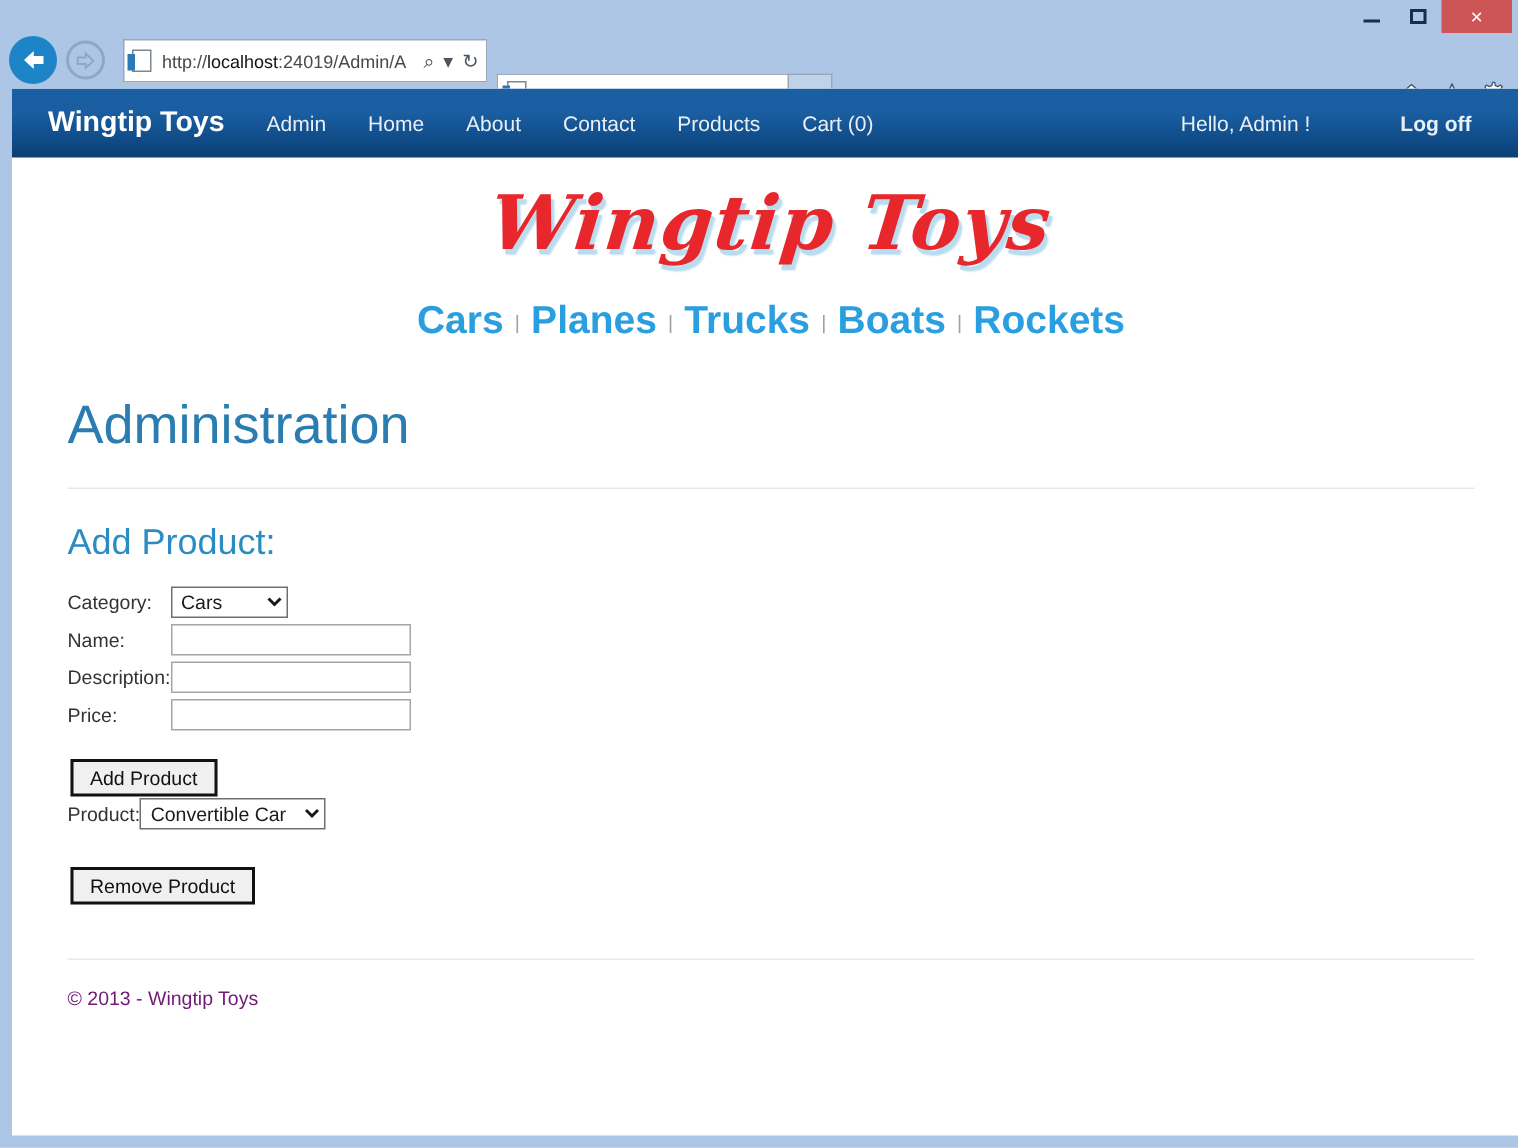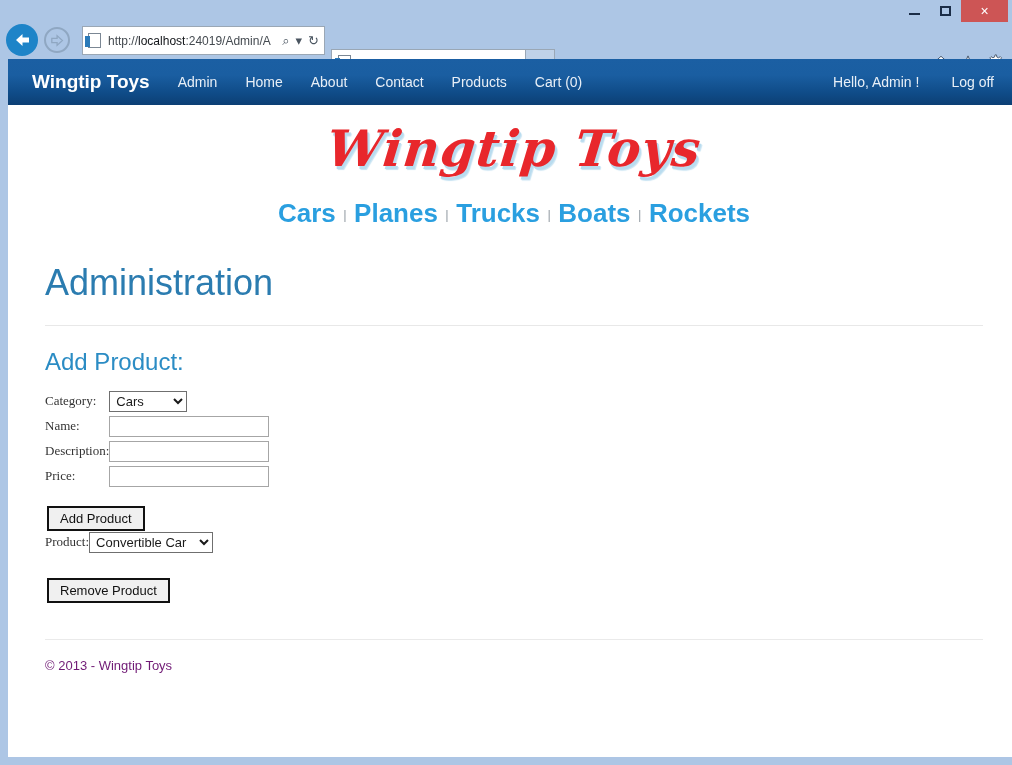--- a/index.html
+++ b/index.html
@@ -217,22 +217,22 @@
     margin-right: 28px;
     cursor: pointer;
     white-space: nowrap;
   }
   #nav-right {
     position: absolute;
     right: 26px;
     display: flex;
     align-items: center;
   }
-  #nav-right .nav-link:last-child { margin-right: 0; }
-  #greeting { margin-right: 32px; }
+  #nav-right .nav-link:last-child { margin-right: 13px; font-weight: bold; }
+  #greeting { margin-right: 60px; }
 
   
   #logo-wrap {
     text-align: center;
     padding-top: 14px;
     padding-bottom: 2px;
   }
   #site-logo {
     display: inline-block;
     font-family: "DejaVu Serif", serif;
@@ -292,21 +292,21 @@
 
   
   table.form-table { border-collapse: collapse; }
   table.form-table td {
     padding: 0 0 2px 0;
     font-size: 13px;
     color: #333333;
     vertical-align: middle;
     height: 25px;
   }
-  td.label-cell { padding-right: 0; white-space: nowrap; font-family: Liberation Serif, serif; }
+  td.label-cell { padding-right: 0; white-space: nowrap; }
 
   select.ie-select {
     font-family: "Liberation Sans", sans-serif;
     font-size: 13px;
     height: 21px;
     border: 1px solid #6f6f6f;
     background: #ffffff;
     color: #1a1a1a;
     padding: 1px 2px;
     border-radius: 0;

